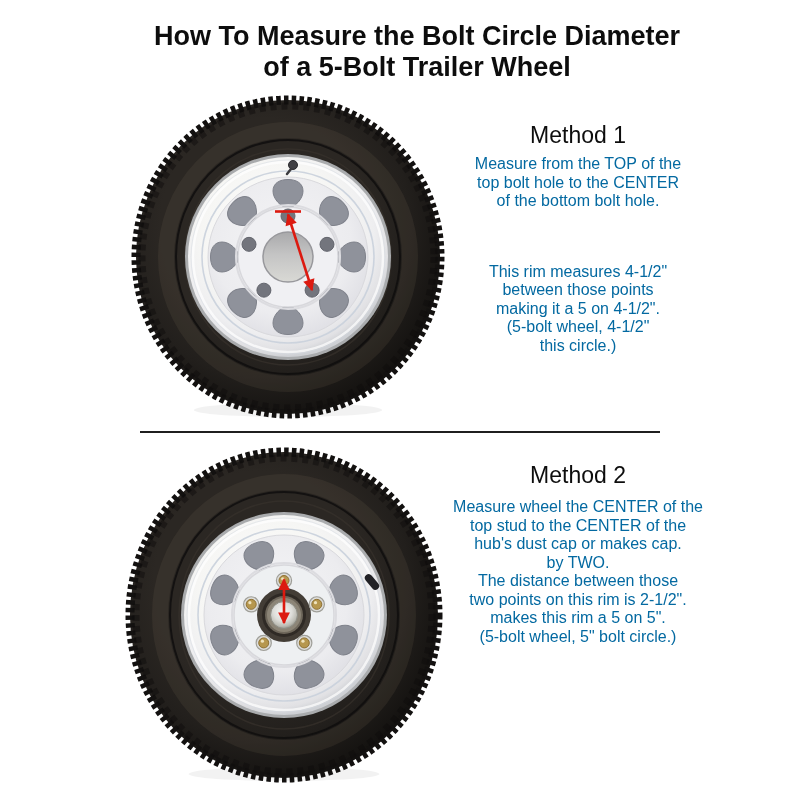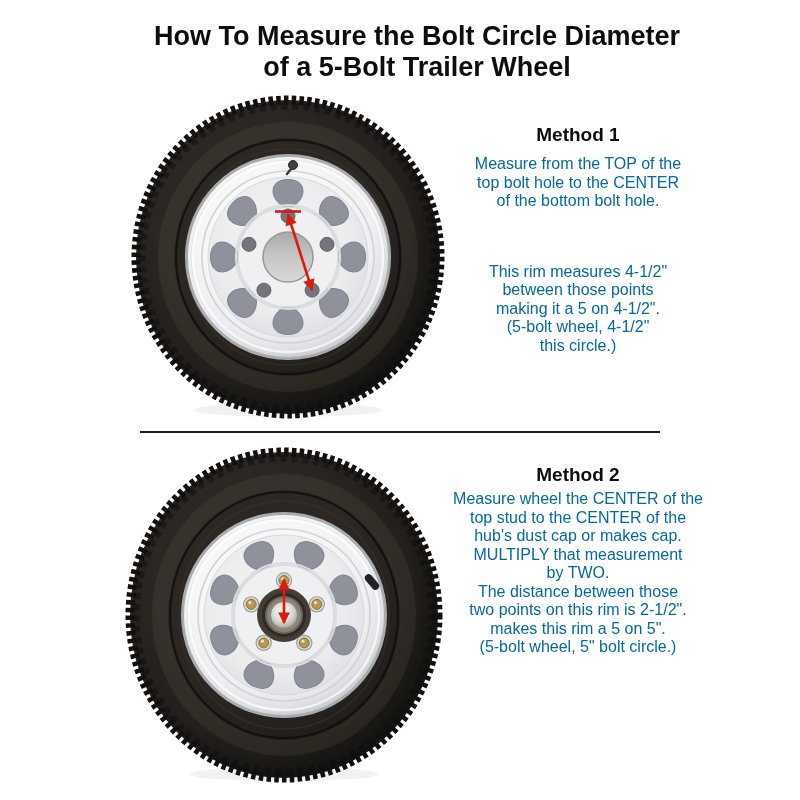--- a/index.html
+++ b/index.html
@@ -10,22 +10,22 @@
   }
   .title{
     position:absolute;top:21px;left:0;width:834px;text-align:center;
     font-weight:bold;font-size:27px;line-height:31px;color:#0d0d0d;
   }
   .wheel{position:absolute;width:344px;height:344px}
   .wheel svg{display:block}
   .txt{position:absolute;text-align:center}
   .txt-s1{left:410px;top:120px;width:336px}
   .txt-s2{left:410px;top:460px;width:336px}
-  .method-heading{font-size:19px;line-height:30px;font-weight:bold;margin:0 0 5px 0;color:#0d0d0d}
-  .txt-s2 .method-heading{margin-bottom:0}
+  .method-heading{font-size:23px;line-height:30px;font-weight:normal;margin:0 0 5px 0;color:#0d0d0d}
+  .txt-s2 .method-heading{margin-bottom:8px}
   .body-lines{font-size:16px;line-height:18.5px;color:#0369a1}
   .gapA{margin-top:52px}
   .gapB{}
   .divider{position:absolute;top:431px;left:140px;width:520px;height:2px;background:#1f1f1f}
 </style>
 </head>
 <body>
 
 <div class="title">
   <div>How To Measure the Bolt Circle Diameter</div>
@@ -229,21 +229,20 @@
       </g>
     </svg>
 </div>
 
 <section class="txt txt-s2">
   <h2 class="method-heading">Method 2</h2>
   <div class="body-lines">
     <div>Measure wheel the CENTER of the</div>
     <div>top stud to the CENTER of the</div>
     <div>hub's dust cap or makes cap.</div>
-    <div>MULTIPLY that measurement</div>
     <div>by TWO.</div>
   </div>
   <div class="body-lines gapB">
     <div>The distance between those</div>
     <div>two points on this rim is 2-1/2".</div>
     <div>makes this rim a 5 on 5".</div>
     <div>(5-bolt wheel, 5" bolt circle.)</div>
   </div>
 </section>
 

